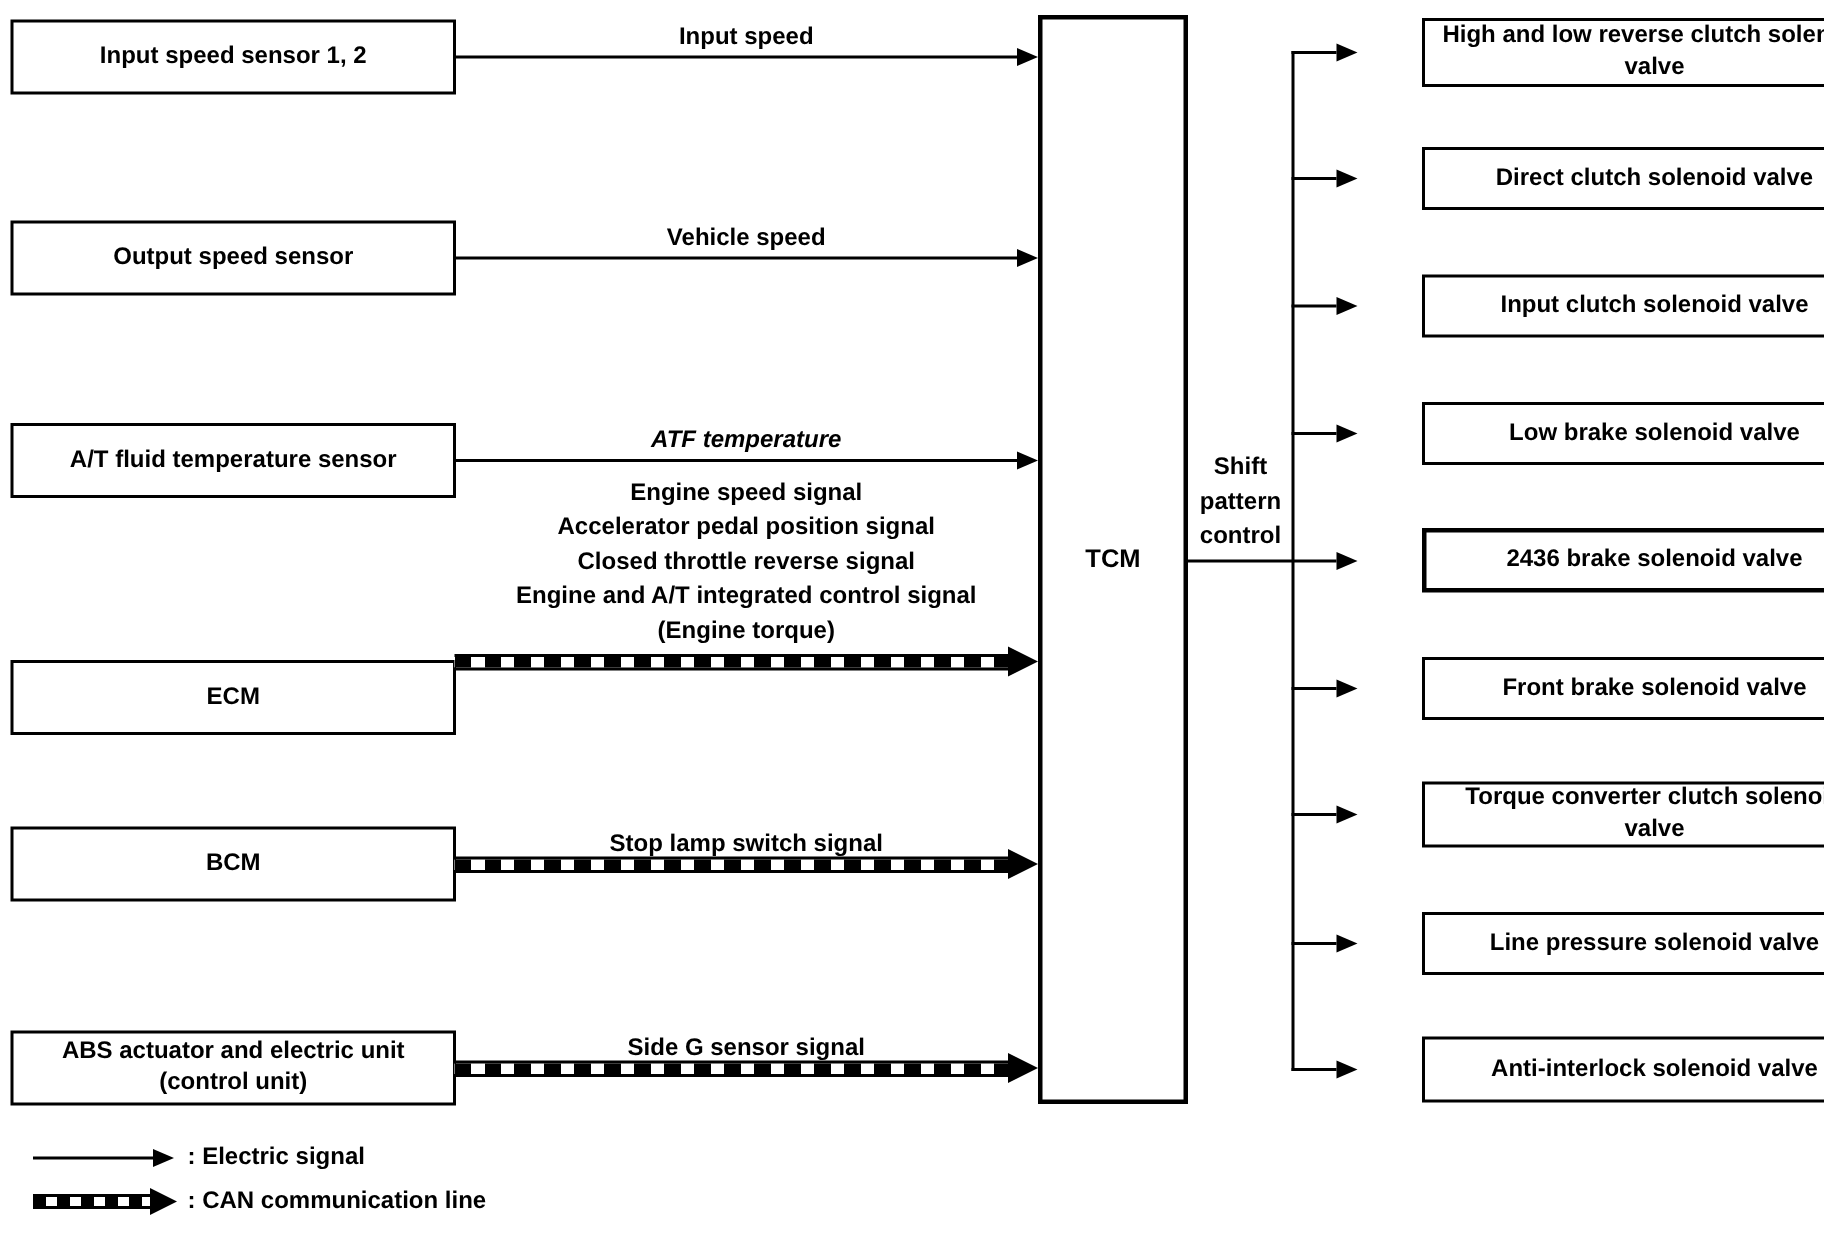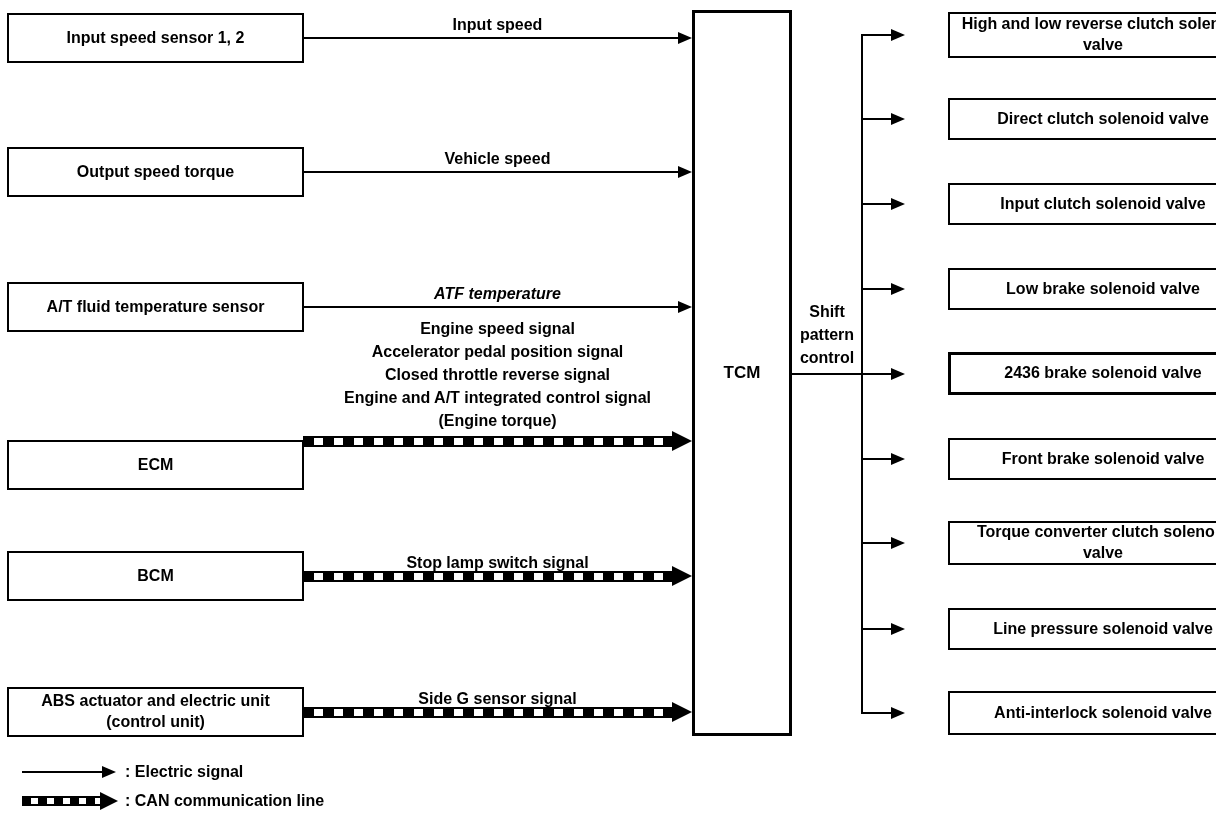--- a/index.html
+++ b/index.html
@@ -120,21 +120,21 @@
     border-top: 9px solid transparent;
     border-bottom: 9px solid transparent;
   }
 </style>
 </head>
 <body>
 
 <div class="stage">
 
   <div class="box left-box" style="top:13px;">Input speed sensor 1, 2</div>
-  <div class="box left-box" style="top:147px;">Output speed torque</div>
+  <div class="box left-box" style="top:147px;">Output speed sensor</div>
   <div class="box left-box" style="top:282px;">A/T fluid temperature sensor</div>
   <div class="box left-box" style="top:440px;">ECM</div>
   <div class="box left-box" style="top:551px;">BCM</div>
   <div class="box left-box" style="top:687px;">ABS actuator and electric unit (control unit)</div>
 
   <div class="sig-label" style="top:13px;">Input speed</div>
   <div class="eline" style="top:37px;"></div>
   <div class="earrow" style="top:32px;"></div>
 
   <div class="sig-label" style="top:147px;">Vehicle speed</div>

